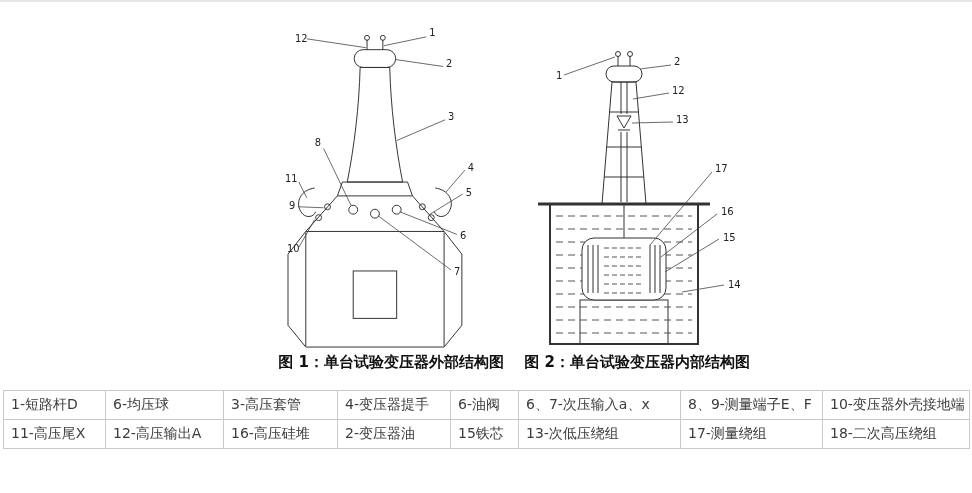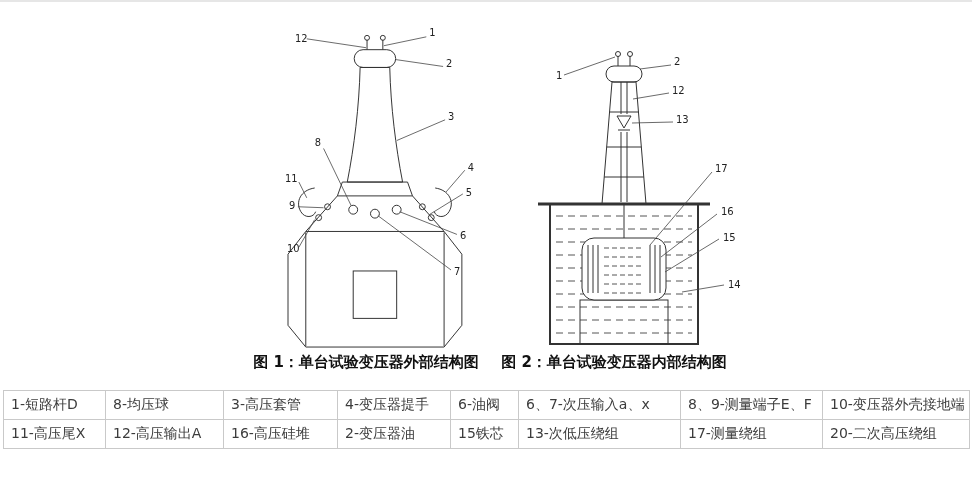--- a/index.html
+++ b/index.html
@@ -14,21 +14,21 @@
   .top-rule {
     position: absolute; left: 0; top: 0; width: 972px; height: 2px;
     background: #e6e6e6;
   }
   .figure-svg { position: absolute; }
   #fig1-svg { left: 250px; top: 24px; width: 240px; height: 326px; }
   #fig2-svg { left: 534px; top: 42px; width: 250px; height: 310px; }
   .figure-caption {
     position: absolute; top: 353px; height: 20px;
     font-size: 15px; font-weight: bold; color: #111111;
-    text-align: center; white-space: nowrap;
+    text-align: right; white-space: nowrap;
   }
   #caption-1 { left: 228px; width: 276px; }
   #caption-2 { left: 478px; width: 272px; }
   svg .draw { stroke: #333333; fill: none; stroke-width: 1; }
   svg .thick { stroke: #333333; fill: none; stroke-width: 2; }
   svg .lid { stroke: #333333; fill: none; stroke-width: 3; }
   svg .leader { stroke: #444444; fill: none; stroke-width: 0.8; }
   svg .oil { stroke: #555555; fill: none; stroke-width: 1; stroke-dasharray: 7 5; }
   svg .lam { stroke: #555555; fill: none; stroke-width: 1; stroke-dasharray: 5 3; }
   svg .mask { fill: #ffffff; stroke: #333333; stroke-width: 1; }
@@ -230,32 +230,32 @@
       <col style="width:114px">
     <col style="width:113px">
       <col style="width:68px">
       <col style="width:162px">
     <col style="width:142px">
       <col style="width:147px">
   </colgroup>
   <tbody>
     <tr>
       <td>1-短路杆D</td>
-      <td>8-均压球</td>
+      <td>6-均压球</td>
       <td>3-高压套管</td>
       <td>4-变压器提手</td>
       <td>6-油阀</td>
       <td>6、7-次压输入a、x</td>
       <td>8、9-测量端子E、F</td>
       <td>10-变压器外壳接地端</td>
     </tr>
     <tr>
       <td>11-高压尾X</td>
       <td>12-高压输出A</td>
       <td>16-高压硅堆</td>
       <td>2-变压器油</td>
       <td>15铁芯</td>
       <td>13-次低压绕组</td>
       <td>17-测量绕组</td>
-      <td>20-二次高压绕组</td>
+      <td>18-二次高压绕组</td>
     </tr>
   </tbody>
 </table>
 
 </body></html>

